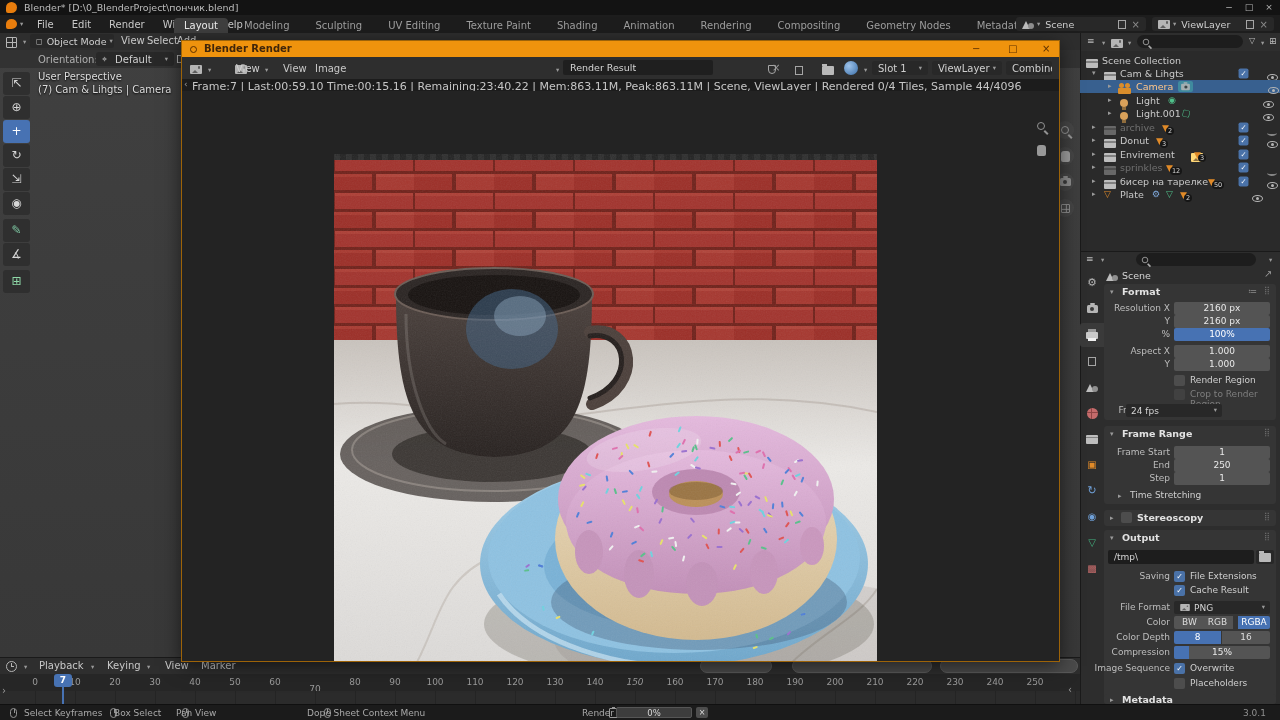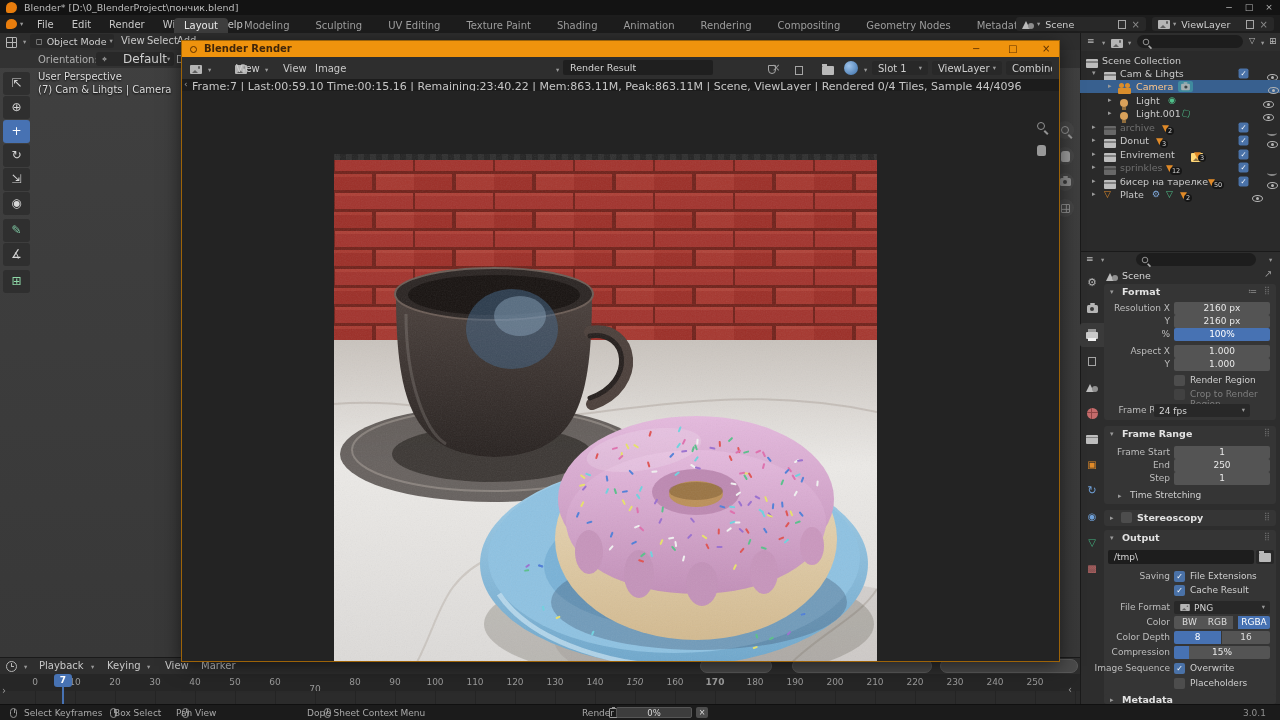--- a/index.html
+++ b/index.html
@@ -150,21 +150,21 @@
         <span class="arr">▾</span>
       </div>
       <span class="abs menu" style="left:112px;top:2px">View</span>
       <span class="abs menu" style="left:138px;top:2px">Select</span>
       <span class="abs menu" style="left:168px;top:2px">Add</span>
     </div>
     <div class="abs" style="left:0;top:17px;width:1080px;height:18px;background:#323232">
       <span class="abs" style="left:38px;top:4px;color:#b0b0b0">Orientation:</span>
       <div class="bar combo" style="left:96px;top:2px;width:78px;height:14px">
         <span style="color:#bbb;font-size:9px">⌖</span>
-        <span style="margin-left:16px;font-size:12px">Default</span>
+        <span style="margin-left:8px;font-size:10px">Default</span>
         <span class="arr" style="margin-left:auto">▾</span>
       </div>
       <span class="abs" style="left:176px;top:4px;color:#b0b0b0">Drag:</span>
     </div>
     <div class="abs" style="left:38px;top:38px;color:#dcdcdc;text-shadow:0 1px 2px #000">User Perspective</div>
     <div class="abs" style="left:38px;top:51px;color:#dcdcdc;text-shadow:0 1px 2px #000">(7) Cam &amp; Lihgts | Camera</div>
 
     <div class="tool" style="top:39px">⇱</div>
     <div class="tool" style="top:63px">⊕</div>
     <div class="tool active" style="top:87px">+</div>
@@ -341,21 +341,21 @@
   <div class="fld blue" style="left:1174px;top:328px;width:96px">100%</div>
   <span class="plabel" style="top:345px">Aspect X</span>
   <div class="fld" style="left:1174px;top:345px;width:96px">1.000</div>
   <span class="plabel" style="top:358px">Y</span>
   <div class="fld" style="left:1174px;top:358px;width:96px">1.000</div>
   <span class="chk off" style="left:1174px;top:375px"></span>
   <span class="abs" style="left:1190px;top:375px;color:#cfcfcf;font-size:9px">Render Region</span>
   <span class="chk off" style="left:1174px;top:389px;opacity:.5"></span>
   <span class="abs" style="left:1190px;top:389px;color:#7e7e7e;font-size:9px">Crop to Render Region</span>
   <span class="plabel" style="top:404px">Frame Rate</span>
-  <div class="dd" style="left:1154px;top:404px;width:96px">
+  <div class="dd" style="left:1126px;top:404px;width:96px">
       <span>24 fps</span>
       <span class="arr" style="margin-left:auto">▾</span>
     </div>
   
   <div class="panel" style="top:426px;height:78px"></div>
   <span class="exp" style="left:1110px;top:428px">▾</span>
   <span class="ptitle" style="left:1122px;top:428px">Frame Range</span>
   <span class="abs" style="left:1264px;top:428px;color:#6e6e6e;font-size:8px">⣿</span>
   <span class="plabel" style="top:446px">Frame Start</span>
   <div class="fld" style="left:1174px;top:446px;width:96px">1</div>
@@ -437,21 +437,21 @@
         <span class="tick" style="left: 315px; top: 10px;">70</span>
         <span class="tick" style="left: 355px; top: 3px;">80</span>
         <span class="tick" style="left: 395px; top: 3px;">90</span>
         <span class="tick" style="left: 435px; top: 3px;">100</span>
         <span class="tick" style="left: 475px; top: 3px;">110</span>
         <span class="tick" style="left: 515px; top: 3px;">120</span>
         <span class="tick" style="left: 555px; top: 3px;">130</span>
         <span class="tick" style="left: 595px; top: 3px;">140</span>
         <span class="tick" style="left: 635px; top: 3px; font-style: italic;">150</span>
         <span class="tick" style="left: 675px; top: 3px;">160</span>
-        <span class="tick" style="left: 715px; top: 3px; font-weight: bold;">170</span>
+        <span class="tick" style="left: 715px; top: 3px;">170</span>
         <span class="tick" style="left: 755px; top: 3px;">180</span>
         <span class="tick" style="left: 795px; top: 3px;">190</span>
         <span class="tick" style="left: 835px; top: 3px;">200</span>
         <span class="tick" style="left: 875px; top: 3px;">210</span>
         <span class="tick" style="left: 915px; top: 3px;">220</span>
         <span class="tick" style="left: 955px; top: 3px;">230</span>
         <span class="tick" style="left: 995px; top: 3px;">240</span>
         <span class="tick" style="left: 1035px; top: 3px;">250</span>
       </div>
     <div class="abs" style="left:0;top:33px;width:1080px;height:14px;background:#2b2b2b;background-image:repeating-linear-gradient(90deg,#242424 0 1px,transparent 1px 40px);background-position:35px 0"></div>

